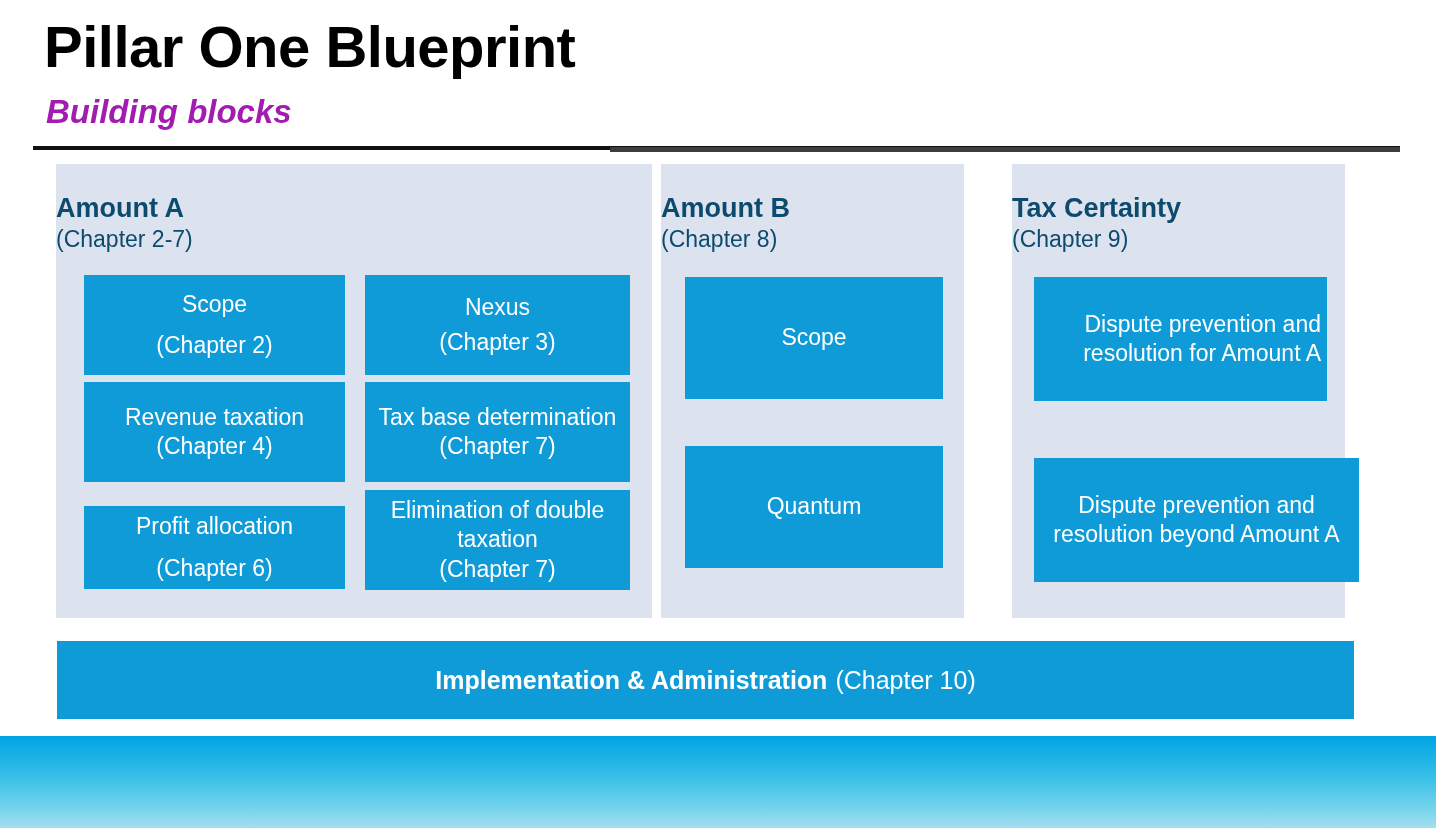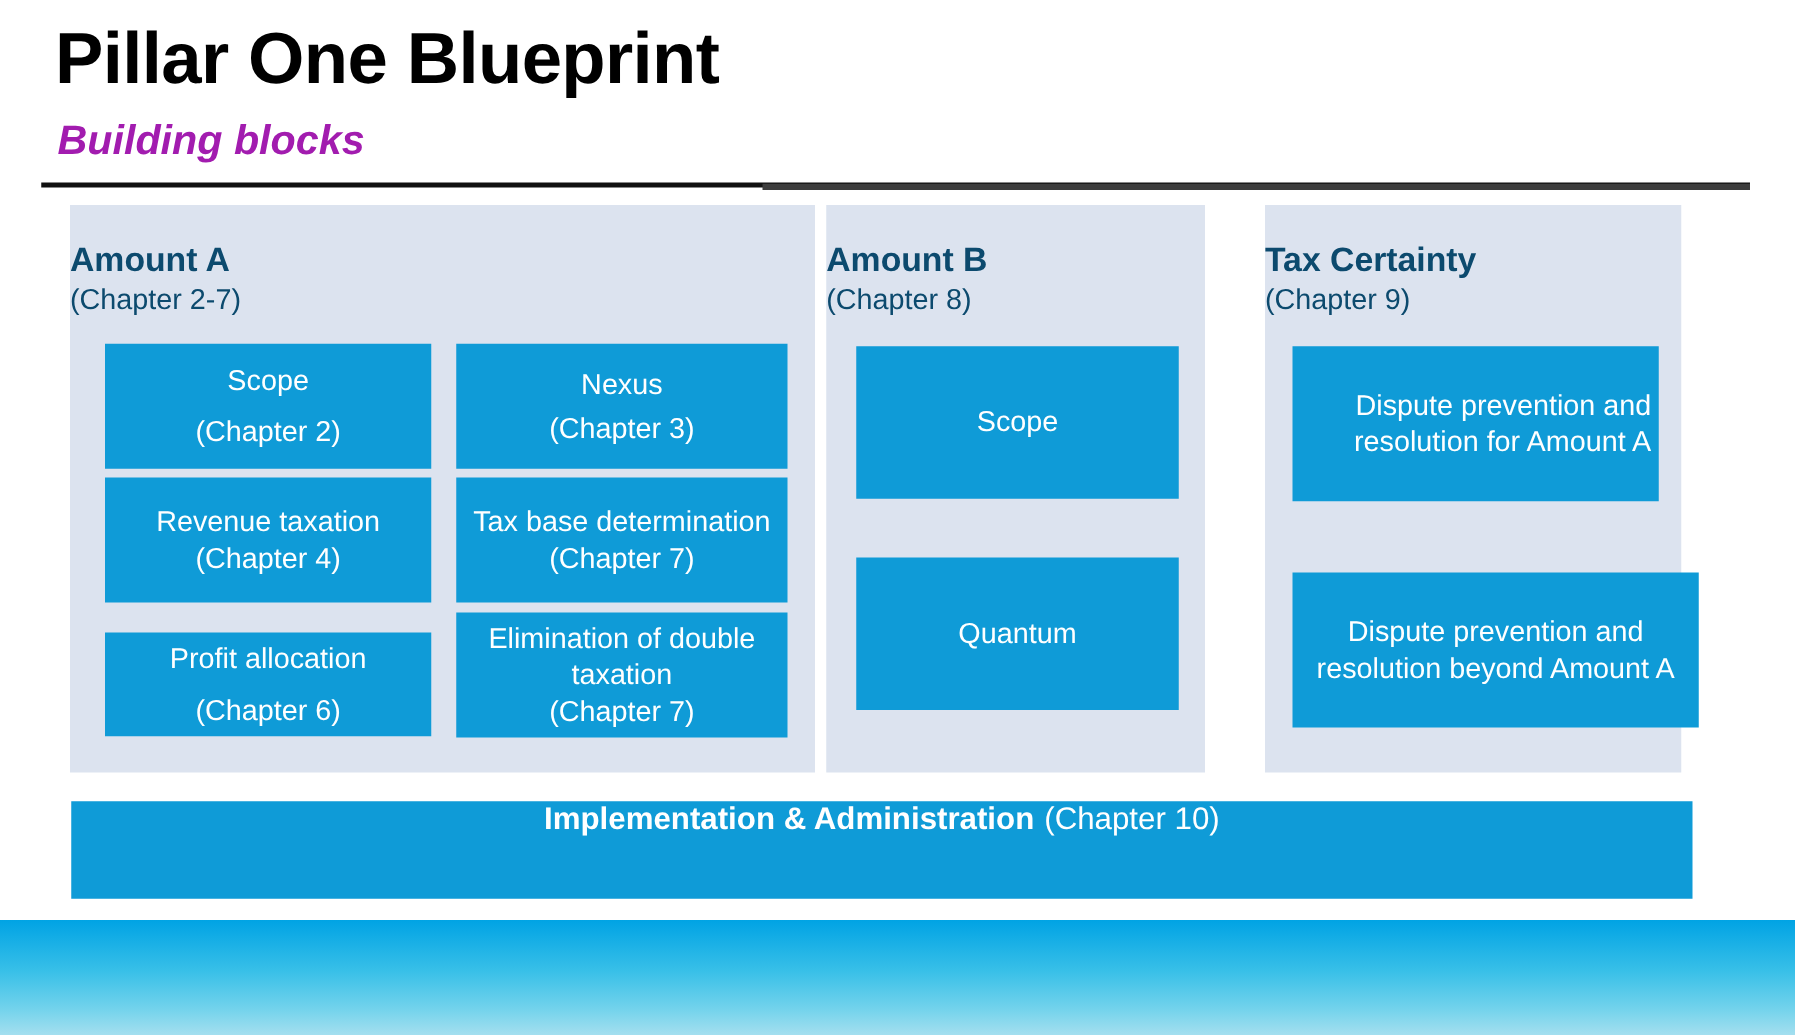--- a/index.html
+++ b/index.html
@@ -128,20 +128,21 @@
 
   
   #impl-bar {
     position: absolute;
     left: 57px;
     top: 641px;
     width: 1297px;
     height: 78px;
     background: #0f9bd7;
     display: flex;
+    align-items: center;
     justify-content: center;
     color: #ffffff;
     font-size: 25px;
     white-space: nowrap;
   }
   #impl-strong { font-weight: bold; }
   #impl-chapter { font-weight: normal; margin-left: 8px; }
 
   
   #footer {

